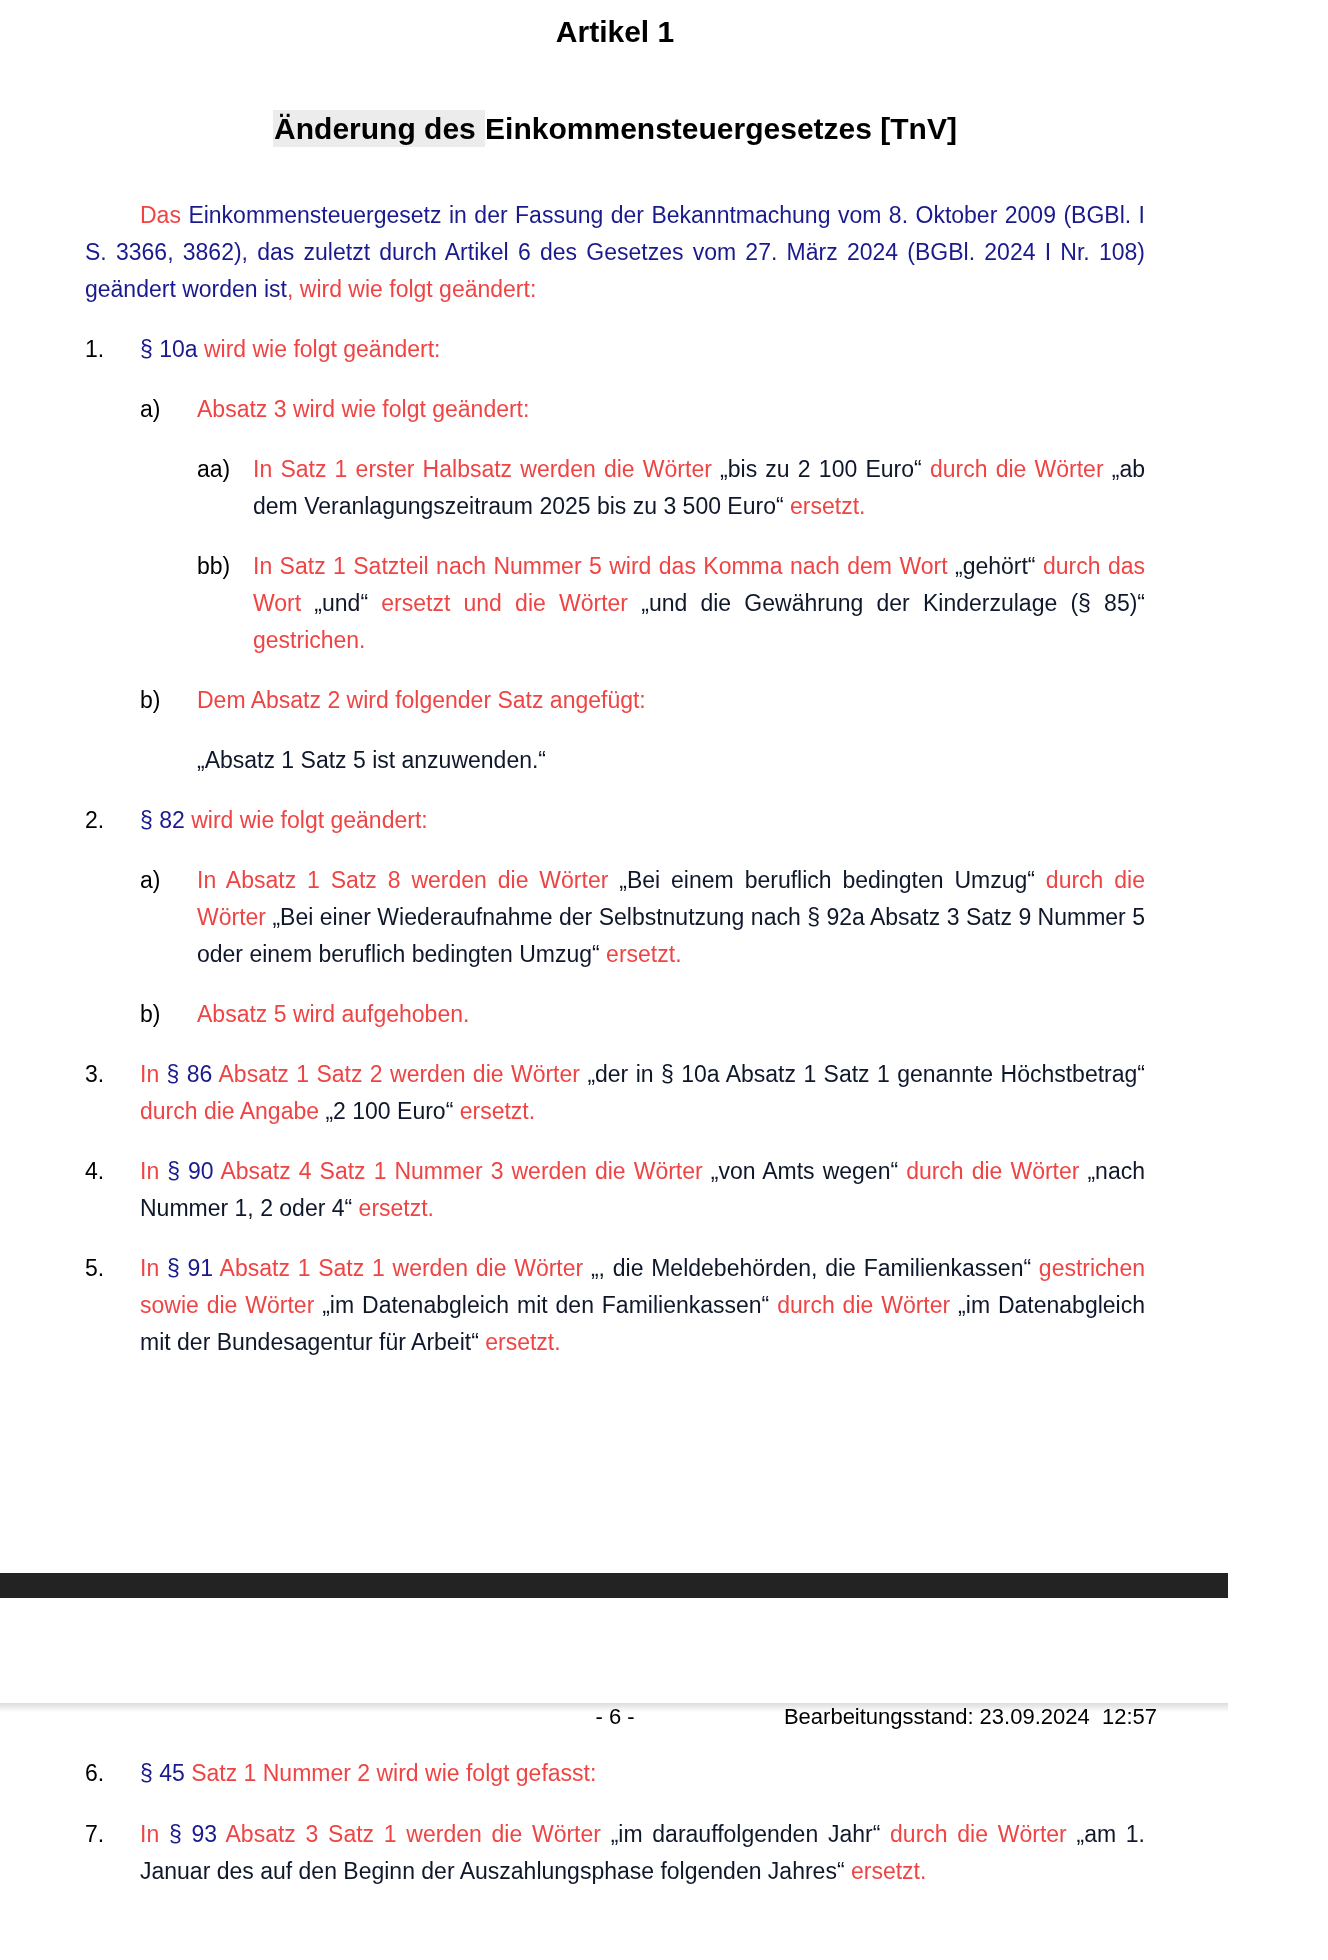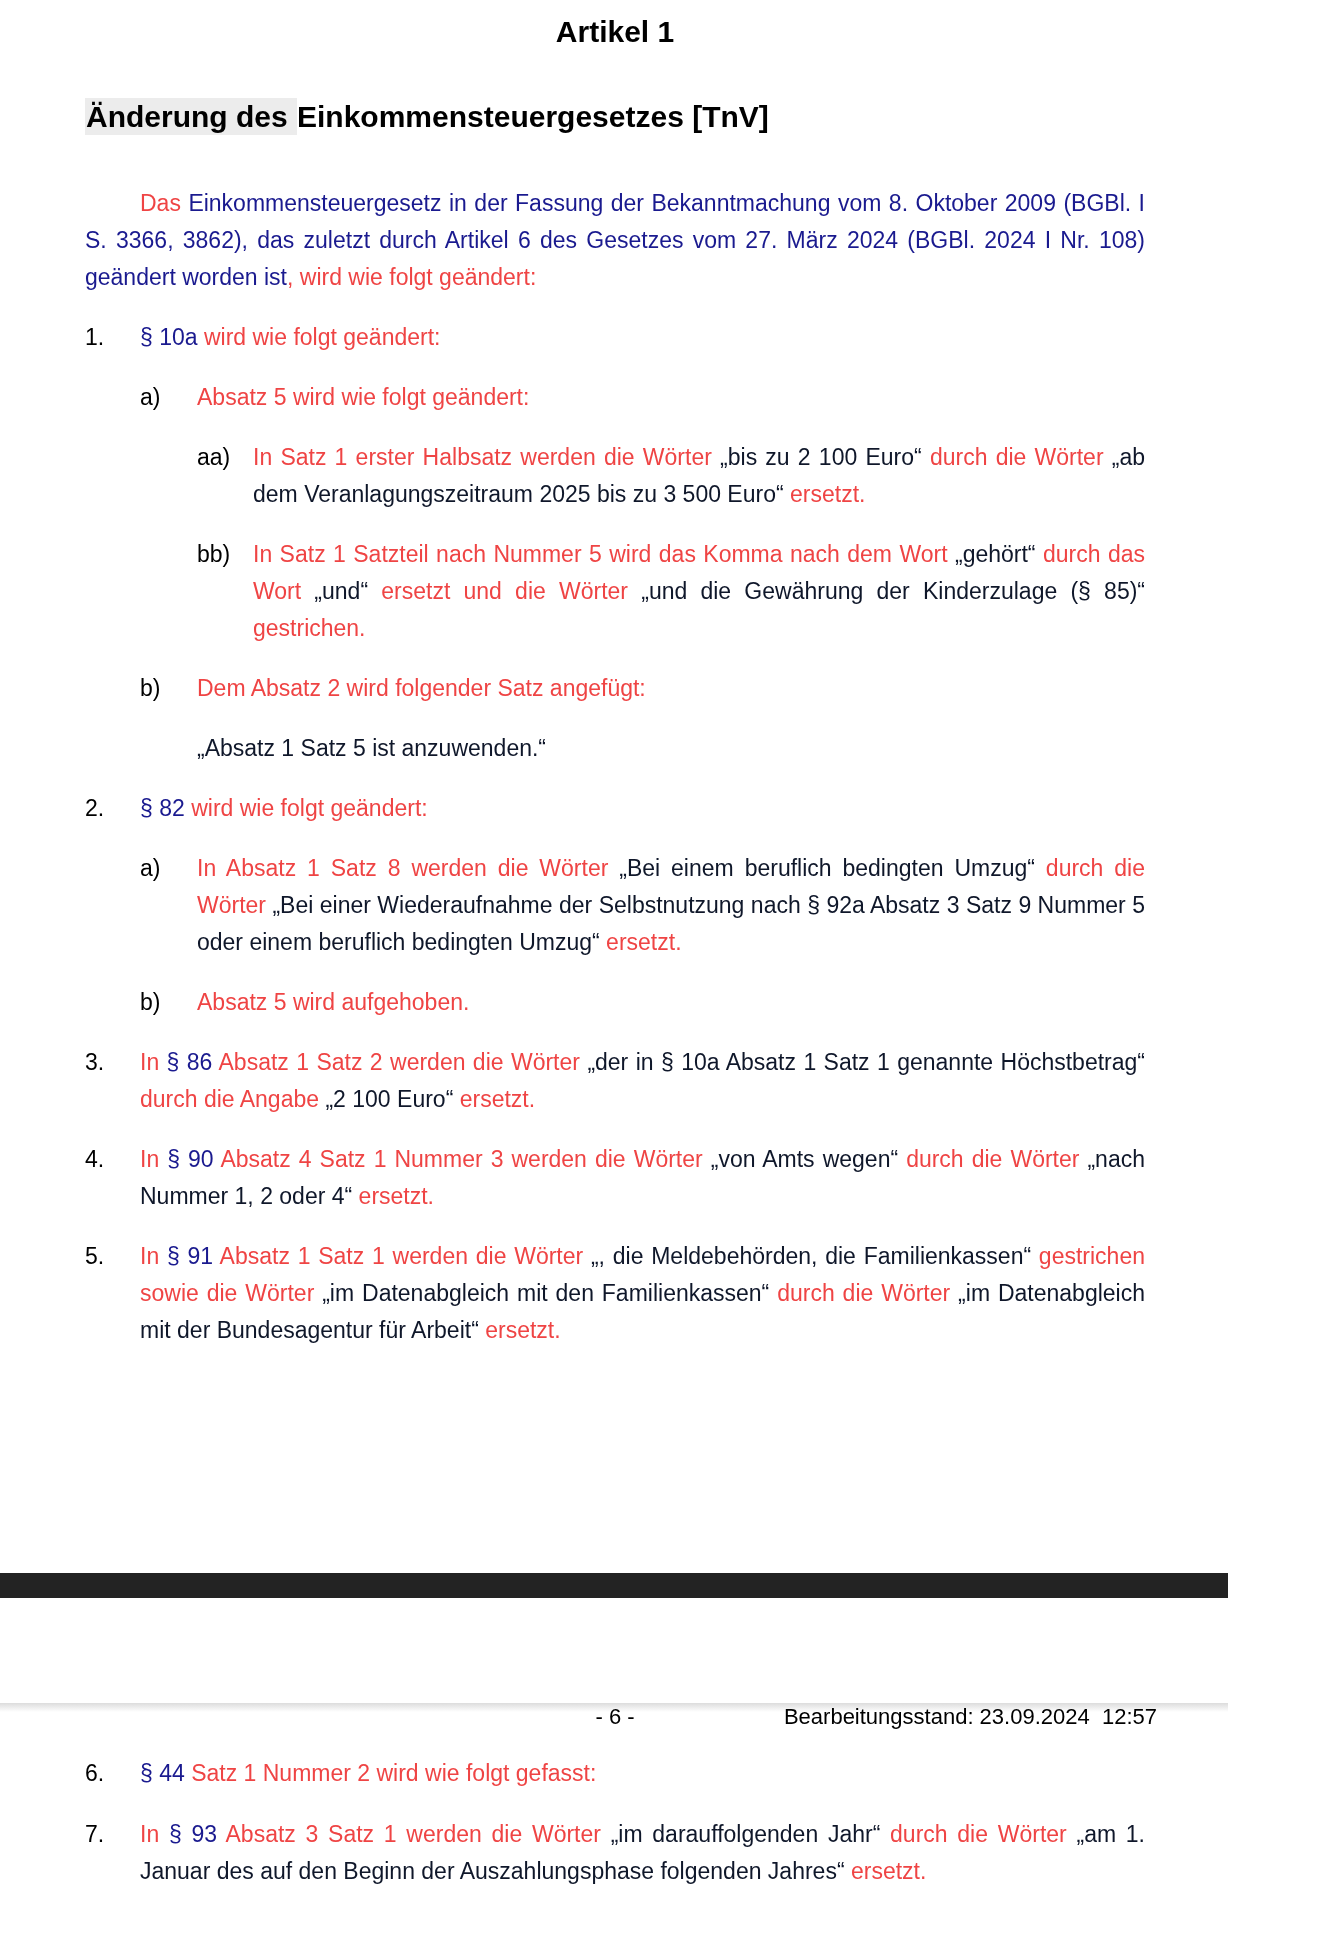--- a/index.html
+++ b/index.html
@@ -18,23 +18,23 @@
     padding:13px 83px 0 85px;
     overflow:hidden;
     background:#ffffff;
   }
   .title {
     margin:0;
     font-size:30px; font-weight:bold;
     line-height:37px; text-align:center;
   }
   .subtitle {
-    margin:48px 0 0;
+    margin:60px 0 0;
     font-size:30px; font-weight:bold;
-    line-height:37px; text-align:left;
+    line-height:37px; text-align:center;
   }
   .hl { background:#ececec; padding:2px 1px; }
   .intro {
     margin:50px 0 0;
     font-size:23px; line-height:37px;
     text-align:justify; text-indent:55px;
     hyphens:manual;
   }
   .block { margin:23px 0 0; }
   .li { display:flex; }
@@ -95,21 +95,21 @@
 
     <p class="intro"><span class="run-black">Das </span><span class="run-blue">Einkommensteuergesetz in der Fassung der Bekanntmachung vom 8. Oktober 2009 (BGBl. I S. 3366, 3862), das zuletzt durch Artikel 6 des Gesetzes vom 27. März 2024 (BGBl. 2024 I Nr. 108) geändert worden ist</span><span class="run-black">, wird wie folgt geändert:</span></p>
 
     <div class="block li lvl1">
       <span class="num">1.</span>
       <p class="txt"><span class="run-blue">§ 10a</span><span class="run-black"> wird wie folgt geändert:</span></p>
     </div>
 
     <div class="block li lvl2">
       <span class="num">a)</span>
-      <p class="txt"><span class="run-black">Absatz 5 wird wie folgt geändert:</span></p>
+      <p class="txt"><span class="run-black">Absatz 3 wird wie folgt geändert:</span></p>
     </div>
 
     <div class="block li lvl3">
       <span class="num">aa)</span>
       <p class="txt"><span class="run-black">In Satz 1 erster Halbsatz werden die Wörter </span><span class="run-red">„bis zu 2 100 Euro“</span><span class="run-black"> durch die Wörter </span><span class="run-red">„ab dem Veranlagungszeitraum 2025 bis zu 3 500 Euro“</span><span class="run-black"> ersetzt.</span></p>
     </div>
 
     <div class="block li lvl3">
       <span class="num">bb)</span>
       <p class="txt"><span class="run-black">In Satz 1 Satzteil nach Nummer 5 wird das Komma nach dem Wort </span><span class="run-red">„gehört“</span><span class="run-black"> durch das Wort </span><span class="run-red">„und“</span><span class="run-black"> ersetzt und die Wörter </span><span class="run-red">„und die Gewährung der Kinder­zulage (§ 85)“</span><span class="run-black"> gestrichen.</span></p>
@@ -159,21 +159,21 @@
   <section class="page6">
     <div class="page6-shadow"></div>
 
     <div class="footer-row">
       <span class="pagenum">- 6 -</span>
       <span class="status">Bearbeitungsstand: 23.09.2024&nbsp; 12:57</span>
     </div>
 
     <div class="block block-first li lvl1">
       <span class="num">6.</span>
-      <p class="txt"><span class="run-blue">§ 44</span><span class="run-black"> Satz 1 Nummer 2 wird wie folgt gefasst:</span></p>
+      <p class="txt"><span class="run-blue">§ 45</span><span class="run-black"> Satz 1 Nummer 2 wird wie folgt gefasst:</span></p>
     </div>
 
 
     <div class="block li lvl1">
       <span class="num">7.</span>
       <p class="txt"><span class="run-black">In </span><span class="run-blue">§ 93</span><span class="run-black"> Absatz 3 Satz 1 werden die Wörter </span><span class="run-red">„im darauffolgenden Jahr“</span><span class="run-black"> durch die Wörter </span><span class="run-red">„am 1. Januar des auf den Beginn der Auszahlungsphase folgenden Jahres“</span><span class="run-black"> ersetzt.</span></p>
     </div>
 
   </section>
 

